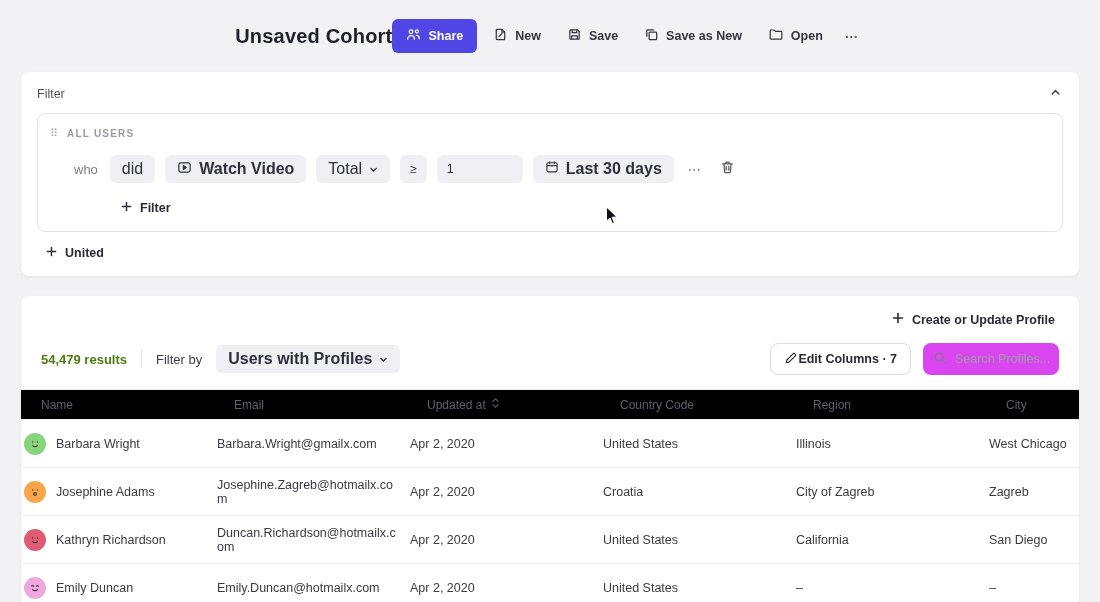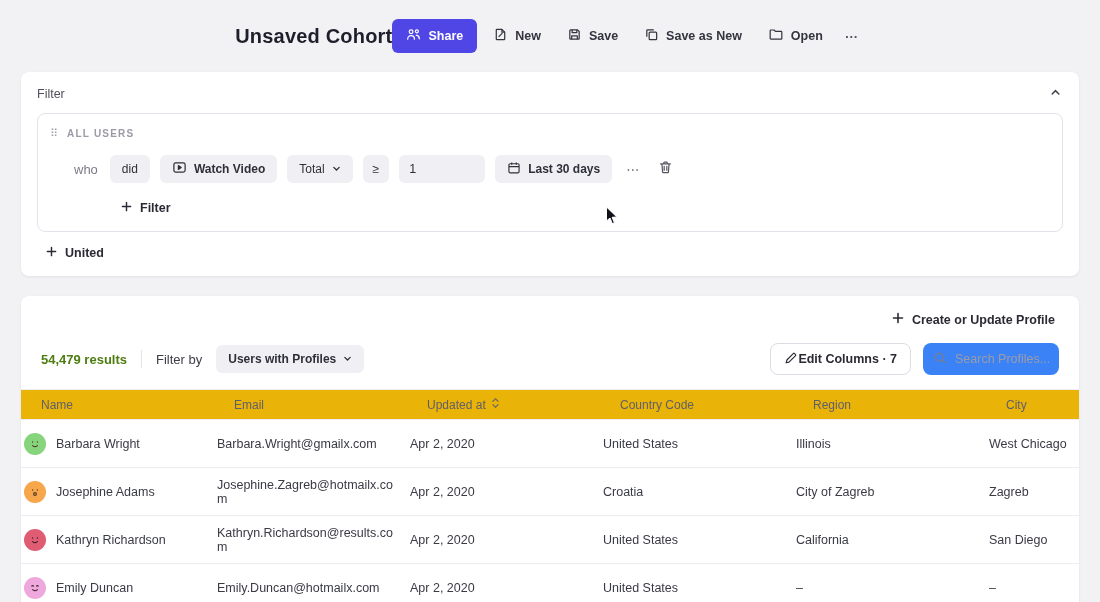--- a/index.html
+++ b/index.html
@@ -23,21 +23,21 @@
   .card-head { display:flex; align-items:center; justify-content:space-between; padding:12px 16px 8px; }
   .card-head-label { font-size:12.5px; color:#50505c; }
   .collapse-btn { border:none; background:none; cursor:pointer; color:#45454f; padding:2px; }
   .group-box { margin:2px 16px 0; border:1px solid #e2e2ea; border-radius:8px; padding:14px 12px 10px; }
   .group-head { display:flex; align-items:center; gap:9px; margin-left:0; margin-bottom:16px; }
   .drag-handle { font-size:11px; color:#a0a0ac; line-height:1; cursor:grab; }
   .segment-label { font-size:10px; font-weight:700; letter-spacing:1.2px; color:#9b9ba8; }
   .filter-row { display:flex; align-items:center; gap:10px; margin-left:24px; }
   .who-label { font-size:13px; color:#7c7c88; margin-right:2px; }
   .pill { display:flex; align-items:center; gap:7px; background:#f0f0f4; border:none; border-radius:6px;
-          height:28px; padding:0 12px; font-family:inherit; font-size:12px; font-weight:500; color:#2f2f3a; cursor:pointer; }
+          height:28px; padding:0 12px; font-family:inherit; font-size:16px; font-weight:500; color:#2f2f3a; cursor:pointer; }
   .pill-bold { font-weight:700; }
   .pill-op { padding:0 10px; font-size:12px; }
   .value-input { background:#f0f0f4; border:none; border-radius:6px; height:28px; width:86px; padding:0 10px;
                  font-family:inherit; font-size:12.5px; color:#2f2f3a; text-align:left; }
   .icon-btn { border:none; background:none; cursor:pointer; color:#55555f; padding:4px; display:flex; align-items:center; }
   .dots { font-size:13px; color:#55555f; letter-spacing:1px; line-height:1; }
   .add-link { display:flex; align-items:center; gap:8px; border:none; background:none; cursor:pointer;
               font-family:inherit; font-size:12.5px; font-weight:700; color:#2a2a34; }
   .add-filter { margin:18px 0 6px 71px; }
   .add-group-row { padding:14px 16px 16px 25px; }
@@ -45,27 +45,27 @@
   .profiles-card { margin-top:20px; height:320px; overflow:hidden; }
   .create-row { display:flex; justify-content:flex-end; padding:16px 24px 6px;margin-left:28px; }
   .controls-row { display:flex; align-items:center; gap:14px; padding:10px 20px 14px; }
   .results-count { font-size:13px; font-weight:700; color:#4d7c0f; }
   .v-divider { width:1px; height:18px; background:#e3e3ea; }
   .filter-by-label { font-size:13px; color:#3c3c47; }
   .controls-right { margin-left:auto; display:flex; align-items:center; gap:12px; }
   .outline-btn { display:flex; align-items:center; background:#fff; border:1px solid #dcdce4; border-radius:8px;
                  height:32px; padding:5px 13px; font-family:inherit; font-size:12.5px; font-weight:700; color:#2a2a34; cursor:pointer; }
   .search-box { position:relative; }
-  .search-box input { background:#3b82f6; border:none; border-radius:8px; height:32px; width:136px;
+  .search-box input { background:#d946ef; border:none; border-radius:8px; height:32px; width:136px;
                       padding:0 10px 0 32px; font-family:inherit; font-size:12.5px; color:#3a3a45; }
   .search-box input::placeholder { color:#9c9ca8; }
   .search-icon { position:absolute; left:10px; top:8px; color:#7d7d89; }
   
   table { border-collapse:collapse; table-layout:fixed; width:1158px; }
-  thead th { background:#eab308; border-top:1px solid #ececf1; border-bottom:1px solid #ececf1;
+  thead th { background:#000000; border-top:1px solid #ececf1; border-bottom:1px solid #ececf1;
              font-size:12px; font-weight:500; color:#5f5f6c; text-align:left; padding:7px 8px 7px 20px; height:28px; }
   th .th-inner { display:flex; align-items:center; gap:5px; }
   tbody td { border-bottom:1px solid #ececf1; font-size:12.5px; color:#3a3a45; padding:8px 8px 8px 3px;
              height:48px; vertical-align:middle; overflow-wrap:anywhere; }
   .namecell { display:flex; align-items:center; gap:10px; white-space:nowrap; }
   .avatar { width:22px; height:22px; border-radius:50%; flex:0 0 auto; display:flex; align-items:center; justify-content:center; }
   
   .cursor { position:absolute; left:605px; top:206px; pointer-events:none; }
 </style>
 </head>
@@ -321,21 +321,21 @@
                 <span class="avatar" style="background: rgb(224, 92, 115);">
                   <svg width="14" height="14" viewBox="0 0 14 14" fill="none" stroke="#401f28" stroke-width="1.2" stroke-linecap="round">
                     <circle cx="4.6" cy="5" r="0.7" fill="#401f28" stroke="none"></circle>
                     <circle cx="9.4" cy="5" r="0.7" fill="#401f28" stroke="none"></circle>
                     <path d="M4.6 8.6c1.4 1.2 3.4 1.2 4.8 0"></path>
                   </svg>
                 </span>
                 <span>Kathryn Richardson</span>
               </div>
             </td>
-          <td>Kathryn.Richardson@results.com</td>
+          <td>Duncan.Richardson@hotmailx.com</td>
           <td>Apr 2, 2020</td>
           <td>United States</td>
           <td>California</td>
           <td>San Diego</td>
         </tr>
         <tr>
           <td>
               <div class="namecell">
                 <span class="avatar" style="background: rgb(239, 168, 221);">
                   <svg width="14" height="14" viewBox="0 0 14 14" fill="none" stroke="#4a2c3c" stroke-width="1.2" stroke-linecap="round">

